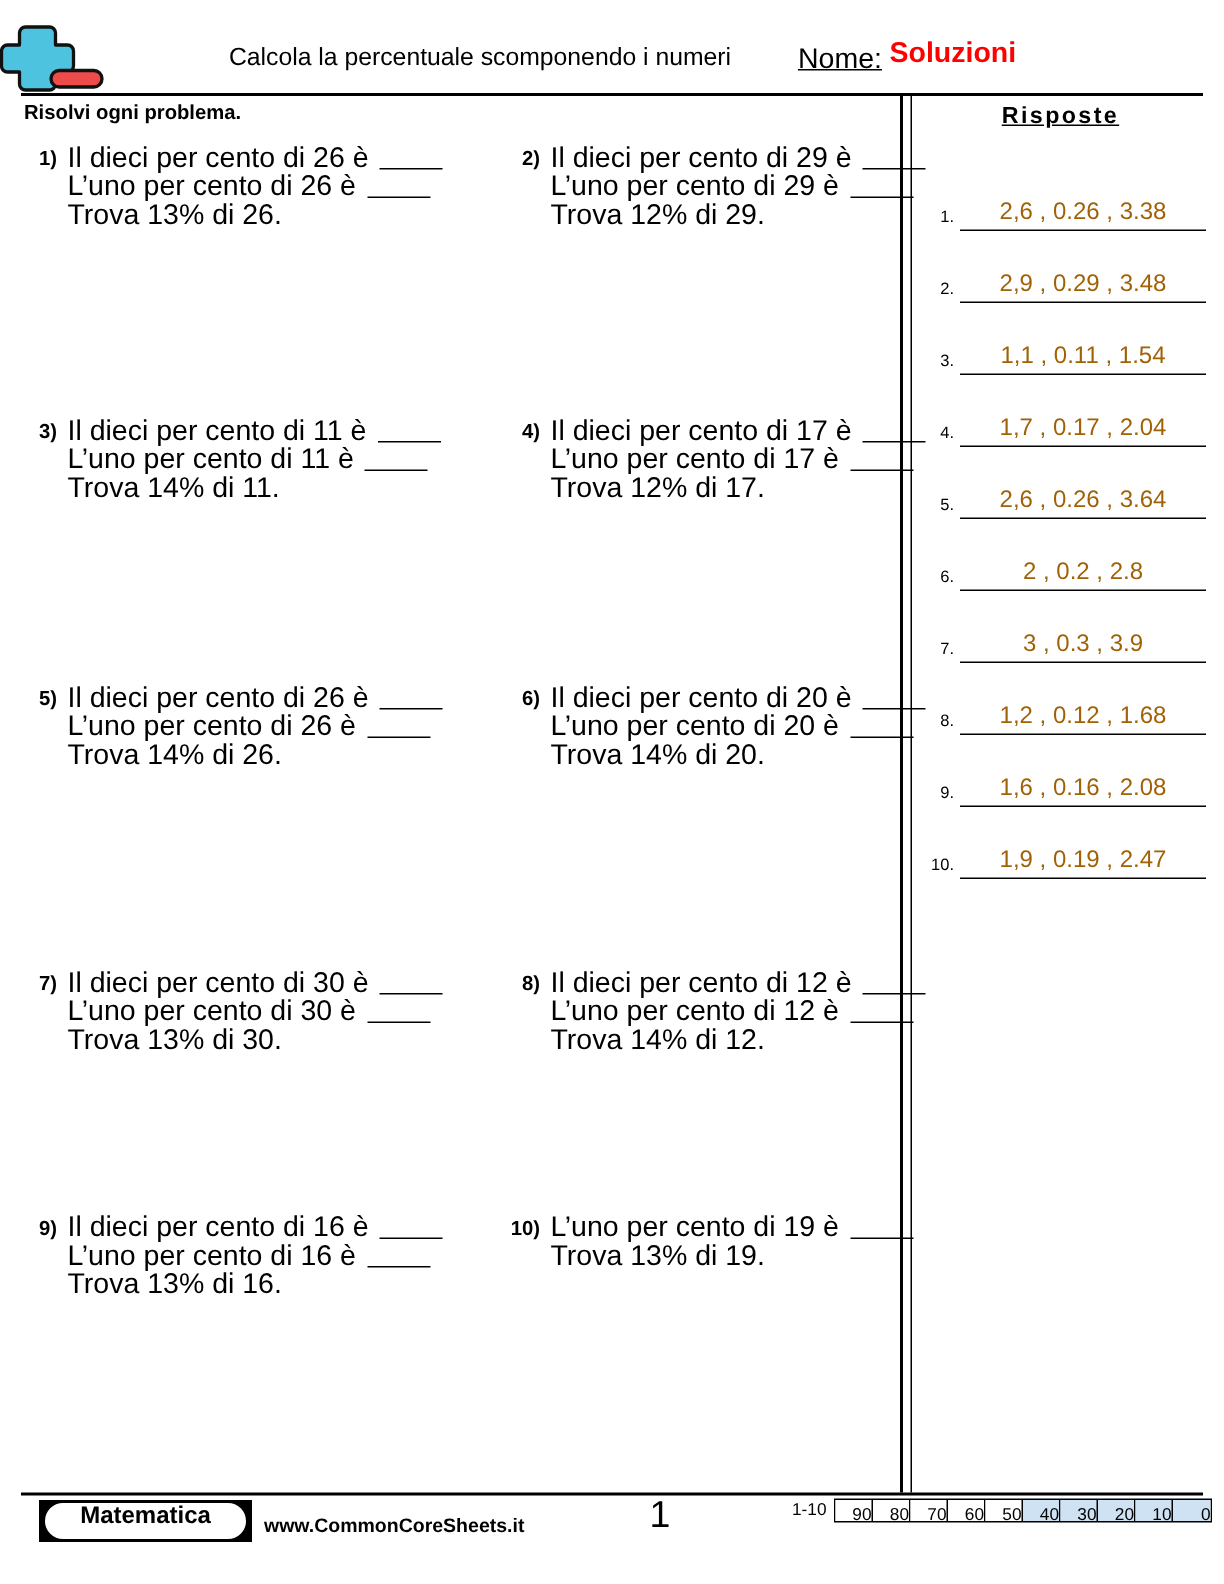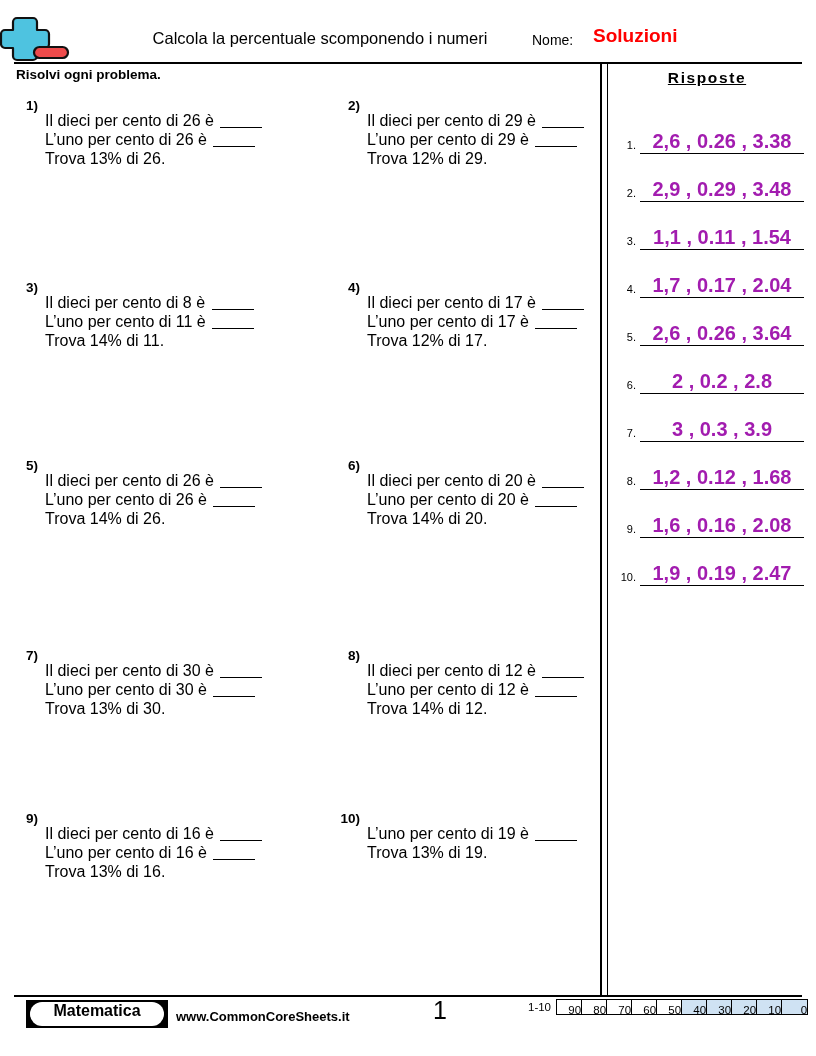--- a/index.html
+++ b/index.html
@@ -43,23 +43,24 @@
     text-align: center;
     font-size: 16.5px;
     line-height: 20px;
     white-space: nowrap;
     color: #000;
   }
   #name-label {
     position: absolute;
     left: 532px;
     top: 17px;
-    font-size: 14px;
+    font-size: 19px;
     line-height: 18px;
     color: #000;
+    text-decoration: underline;
   }
   #name-value {
     position: absolute;
     left: 593px;
     top: 11px;
     font-size: 19px;
     line-height: 22px;
     font-weight: bold;
     color: #ff0000;
     white-space: nowrap;
@@ -124,24 +125,23 @@
     top: 0;
     width: 30px;
     text-align: right;
     font-size: 13.5px;
     line-height: 19px;
     font-weight: bold;
     color: #000;
   }
   .pbody {
     margin-left: 37px;
-    font-size: 16px;
+    font-size: 19px;
     line-height: 19px;
     color: #000;
-    margin-top: 15px;
   }
   .pline { white-space: nowrap; }
   .blank {
     display: inline-block;
     width: 42px;
     border-bottom: 1.6px solid #000;
     vertical-align: -2px;
     margin-left: 2px;
   }
 
@@ -182,24 +182,24 @@
   .aline {
     position: absolute;
     left: 28px;
     right: 0px;
     bottom: 0px;
     border-bottom: 1.6px solid #000;
     text-align: center;
     padding-bottom: 1px;
   }
   .aval {
-    font-size: 20px;
+    font-size: 16px;
     line-height: 20px;
-    font-weight: bold;
-    color: #a21caf;
+    font-weight: normal;
+    color: #a16207;
     white-space: nowrap;
   }
 
   
   #footer-rule {
     position: absolute;
     left: 14px;
     top: 995px;
     width: 788px;
     height: 0;
@@ -326,21 +326,21 @@
             <div class="pline"><span>Il dieci per cento di 29 è </span><span class="blank"></span></div>
             <div class="pline"><span>L’uno per cento di 29 è </span><span class="blank"></span></div>
             <div class="pline">Trova 12% di 29.</div>
           </div>
         </div>
       </div>
       <div class="prow" style="position: absolute; left: 0px; top: 182px; width: 585px; height: 70px;">
         <div class="pcell left">
           <div class="pnum">3)</div>
           <div class="pbody">
-            <div class="pline"><span>Il dieci per cento di 8 è </span><span class="blank"></span></div>
+            <div class="pline"><span>Il dieci per cento di 11 è </span><span class="blank"></span></div>
             <div class="pline"><span>L’uno per cento di 11 è </span><span class="blank"></span></div>
             <div class="pline">Trova 14% di 11.</div>
           </div>
         </div>
         <div class="pcell right">
           <div class="pnum">4)</div>
           <div class="pbody">
             <div class="pline"><span>Il dieci per cento di 17 è </span><span class="blank"></span></div>
             <div class="pline"><span>L’uno per cento di 17 è </span><span class="blank"></span></div>
             <div class="pline">Trova 12% di 17.</div>

